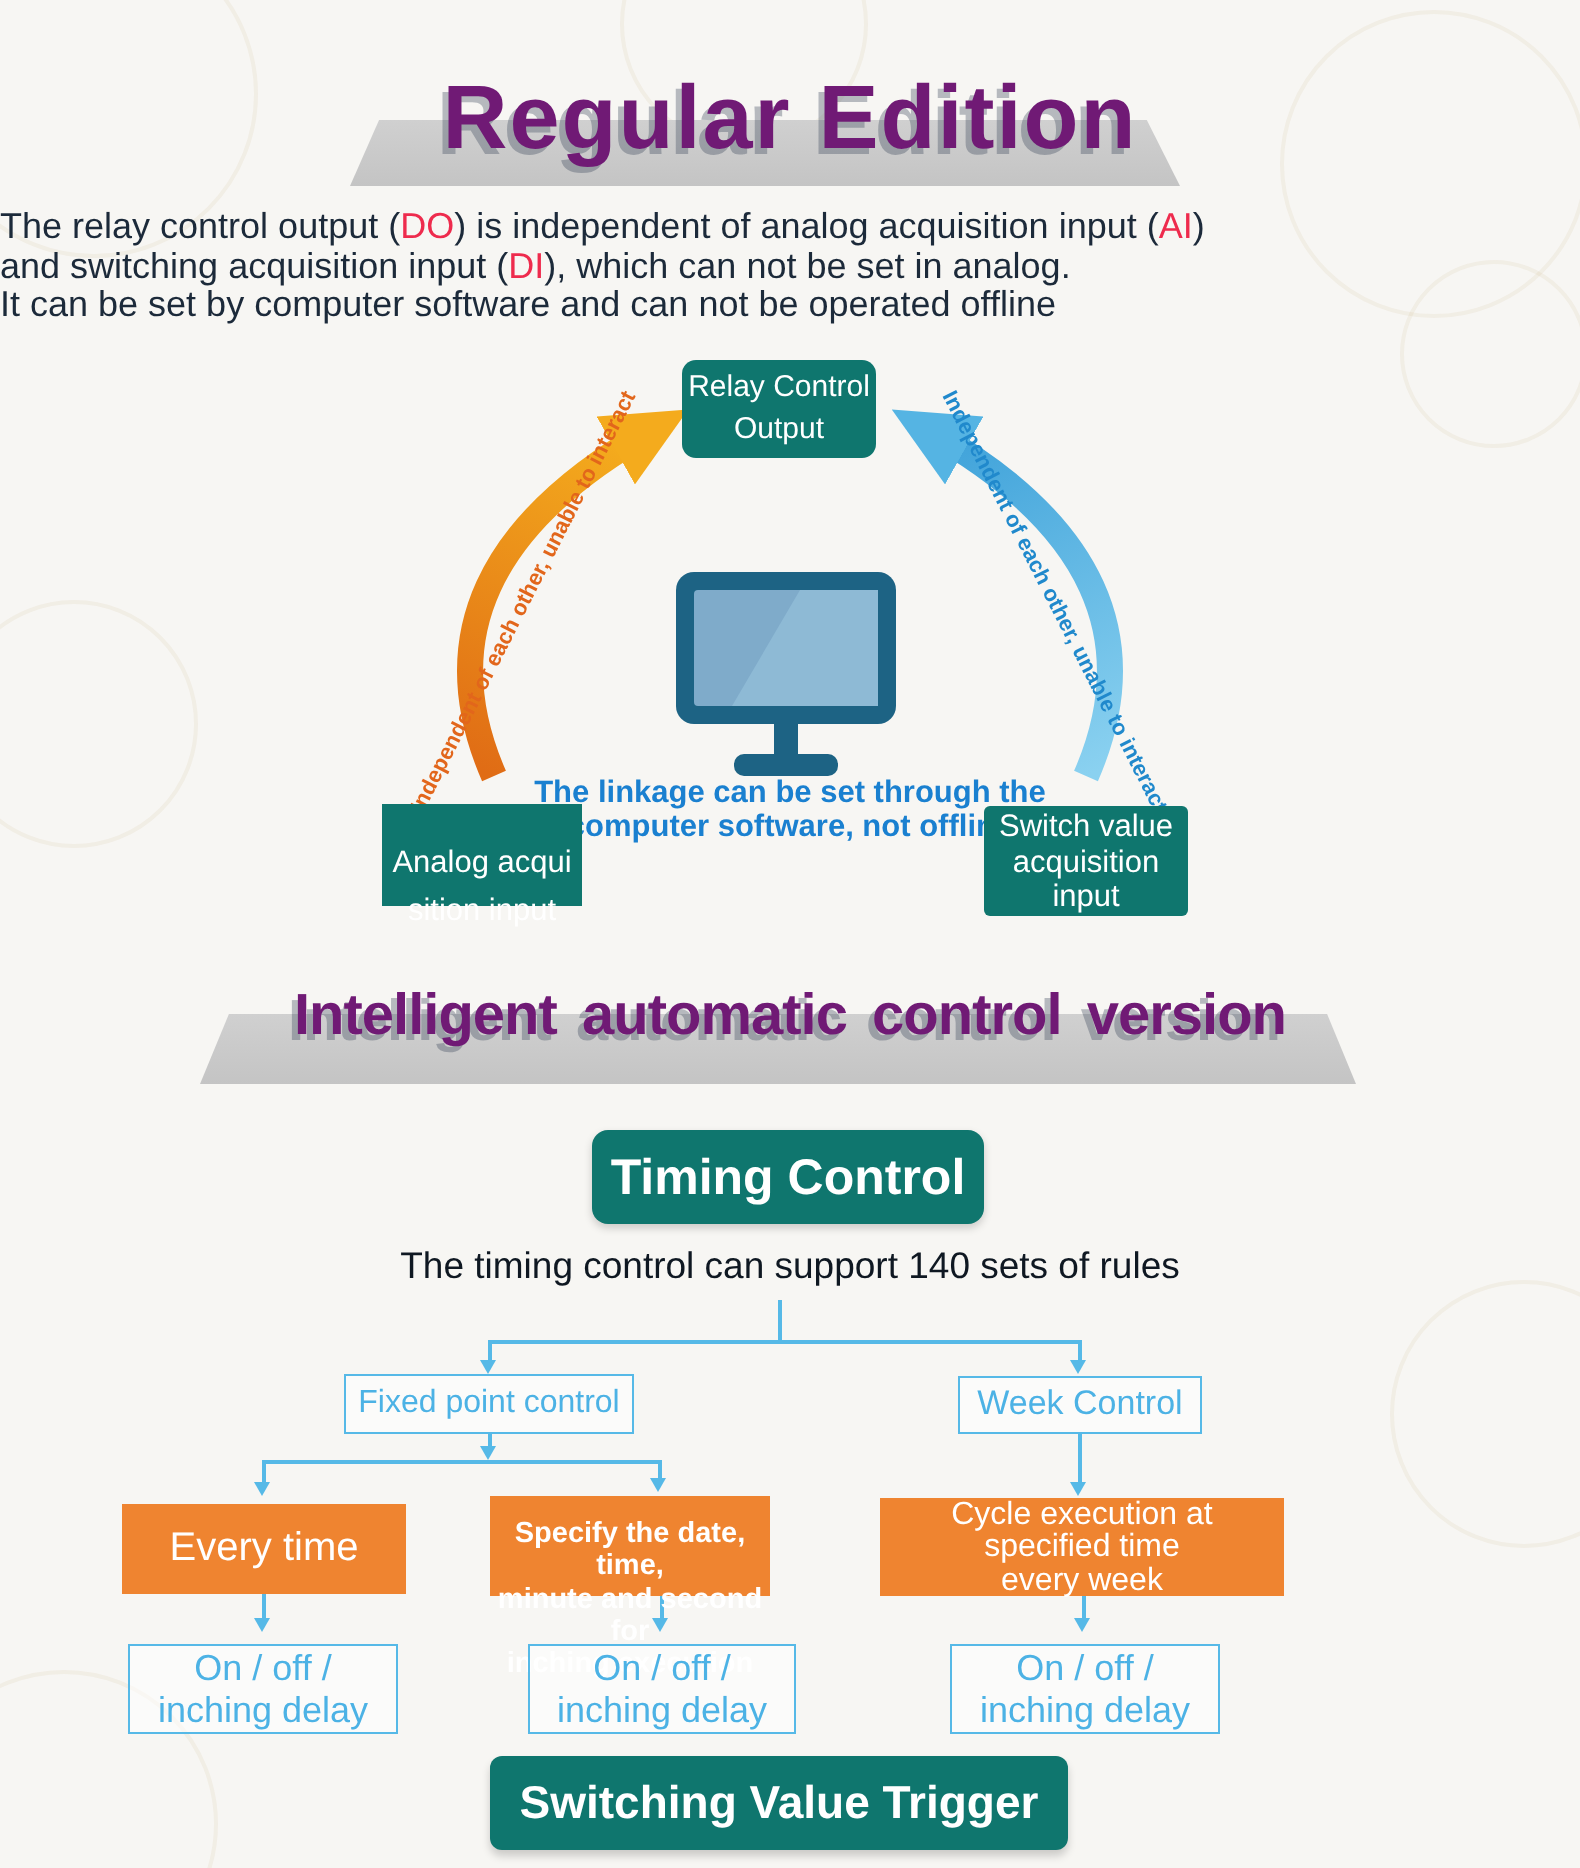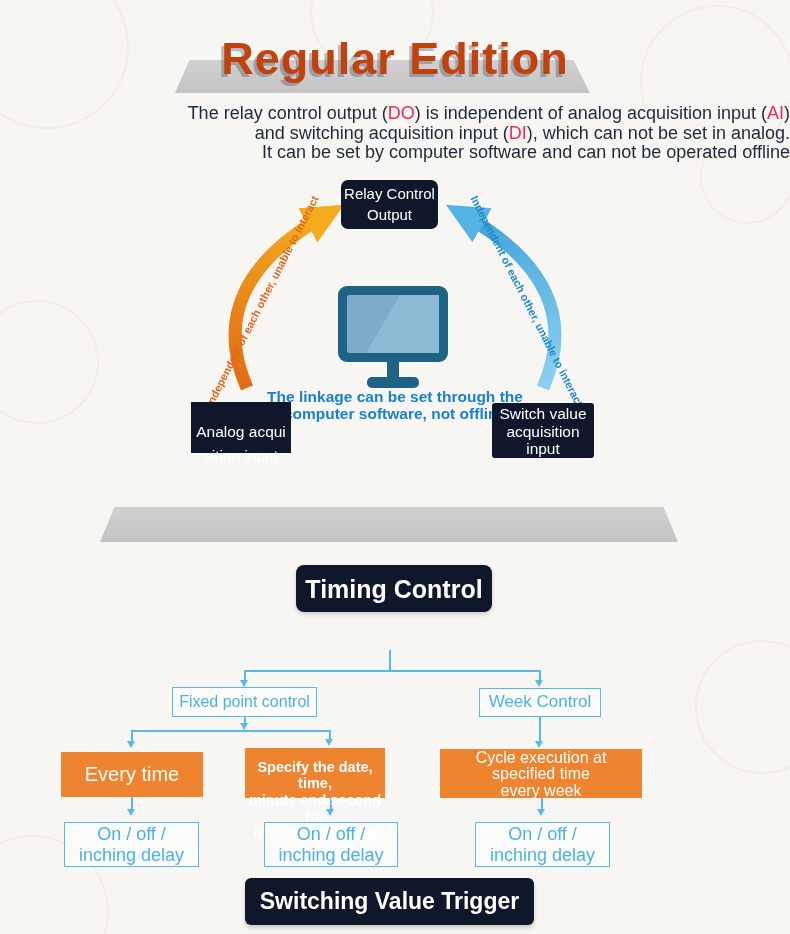--- a/index.html
+++ b/index.html
@@ -3,30 +3,30 @@
 <meta charset="utf-8">
 <style>
   html,body{margin:0;padding:0;}
   body{background:#e9e9e9;font-family:"Liberation Sans",sans-serif;}
   .canvas{position:relative;width:790px;height:934px;margin:0 auto;background:#f7f6f3;overflow:hidden;}
   .swirl{position:absolute;border:2px solid rgba(198,163,112,0.10);border-radius:50%;}
   
   .platform{position:absolute;background:linear-gradient(#d0d0d0,#c4c4c4);}
   .p1{left:175px;top:60px;width:415px;height:33px;clip-path:polygon(3.5% 0,96% 0,100% 100%,0 100%);}
   .p2{left:100px;top:507px;width:578px;height:35px;clip-path:polygon(2.5% 0,97.5% 0,100% 100%,0 100%);}
-  .big-title{position:absolute;left:0;right:0;text-align:center;font-weight:bold;color:#c2410c;
+  .big-title{position:absolute;left:0;right:0;text-align:center;font-weight:bold;color:#701a75;
     text-shadow:-3px 3px 0 rgba(60,72,92,0.35);letter-spacing:1px;white-space:nowrap;}
   .t1{top:33px;font-size:45px;}
   .t2{top:492px;font-size:29px;letter-spacing:-0.5px;word-spacing:5px;}
   
-  .desc{position:absolute;top:104px;left:0;right:0;text-align:right;color:#1c2a3a;
+  .desc{position:absolute;top:104px;left:0;right:0;text-align:left;color:#1c2a3a;
     font-size:18px;line-height:19.5px;}
   .red{color:#ee2b4d;}
   
-  .bluebox{position:absolute;background:#0f172a;color:#fff;text-align:center;}
+  .bluebox{position:absolute;background:#0f766e;color:#fff;text-align:center;}
   .relay{left:341px;top:180px;width:97px;height:49px;border-radius:7px;font-size:15px;line-height:21px;padding-top:3px;box-sizing:border-box;white-space:nowrap;}
   .analog{left:191px;top:402px;width:100px;height:51px;border-radius:0;font-size:15.5px;line-height:24px;box-sizing:border-box;padding-top:18px;}
   .switchv{left:492px;top:403px;width:102px;height:55px;border-radius:3px;font-size:15.5px;line-height:17.5px;box-sizing:border-box;padding-top:2px;}
   .timing{left:296px;top:565px;width:196px;height:47px;border-radius:8px;font-size:25px;font-weight:bold;
     line-height:48px;box-shadow:0 2px 4px rgba(0,0,0,0.18);white-space:nowrap;}
   .banner{left:245px;top:878px;width:289px;height:47px;border-radius:6px;font-size:23px;font-weight:bold;
     line-height:47px;box-shadow:0 3px 4px rgba(0,0,0,0.18);white-space:nowrap;}
   
   .rot-label{position:absolute;font-size:11px;font-weight:bold;white-space:nowrap;}
   .rot-o{left:262px;top:301px;color:#e2661b;transform:translate(-50%,-50%) rotate(-63deg);}
@@ -124,22 +124,24 @@
     <div>Analog acqui</div>
     <div>sition input</div>
   </div>
   <div class="bluebox switchv">
     <div>Switch value</div>
     <div>acquisition</div>
     <div>input</div>
   </div>
 
   <div class="platform p2"></div>
+  <div class="big-title t2">Intelligent automatic control version</div>
 
   <div class="bluebox timing">Timing Control</div>
+  <div class="rules">The timing control can support 140 sets of rules</div>
 
   <div class="vline" style="left:389px;top:650px;height:21px;"></div>
   <div class="hline" style="left:244px;top:670px;width:296px;"></div>
   <div class="vline" style="left:244px;top:670px;height:11px;"></div>
   <div class="arr" style="left:240px;top:680px;"></div>
   <div class="vline" style="left:539px;top:670px;height:11px;"></div>
   <div class="arr" style="left:535px;top:680px;"></div>
 
   <div class="vline" style="left:244px;top:717px;height:7px;"></div>
   <div class="arr" style="left:240px;top:723px;"></div>

